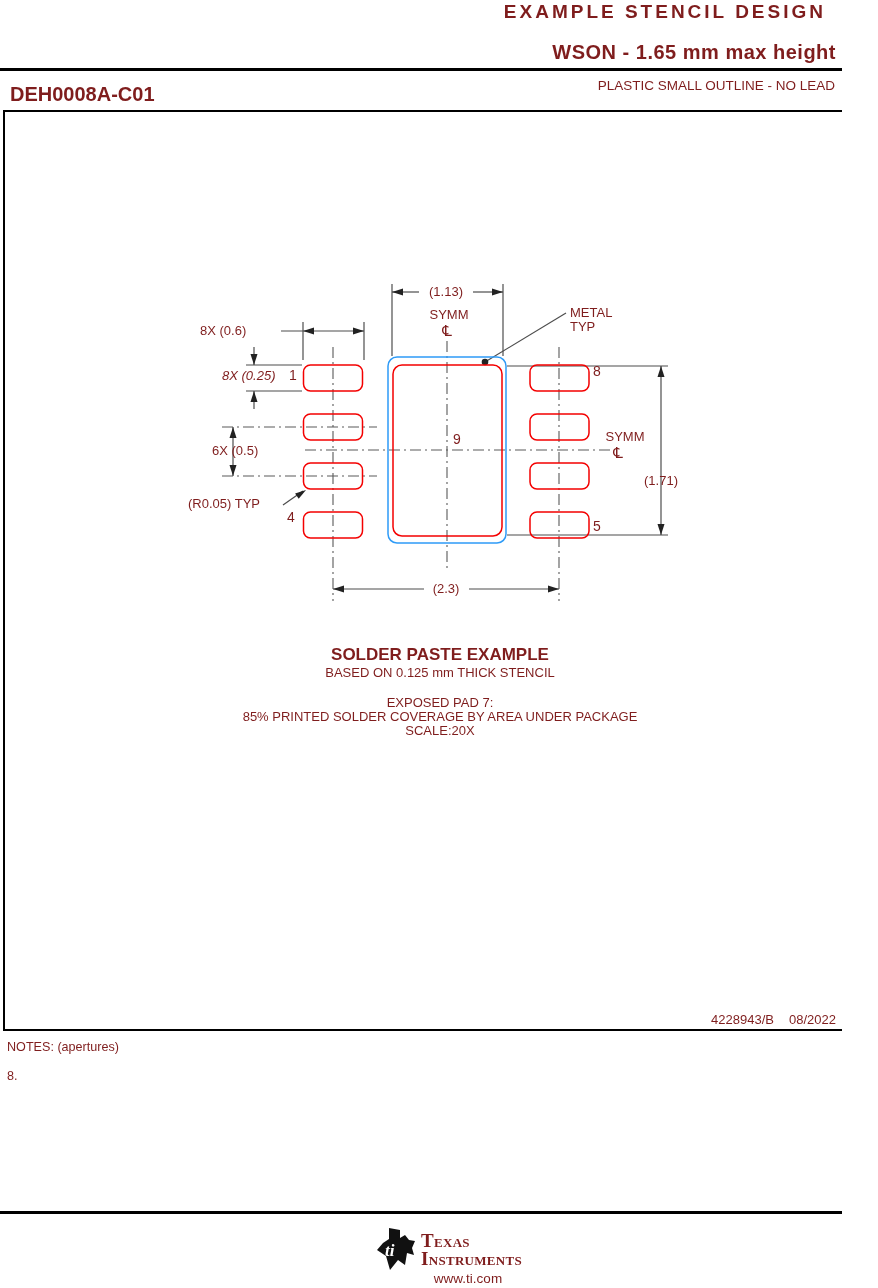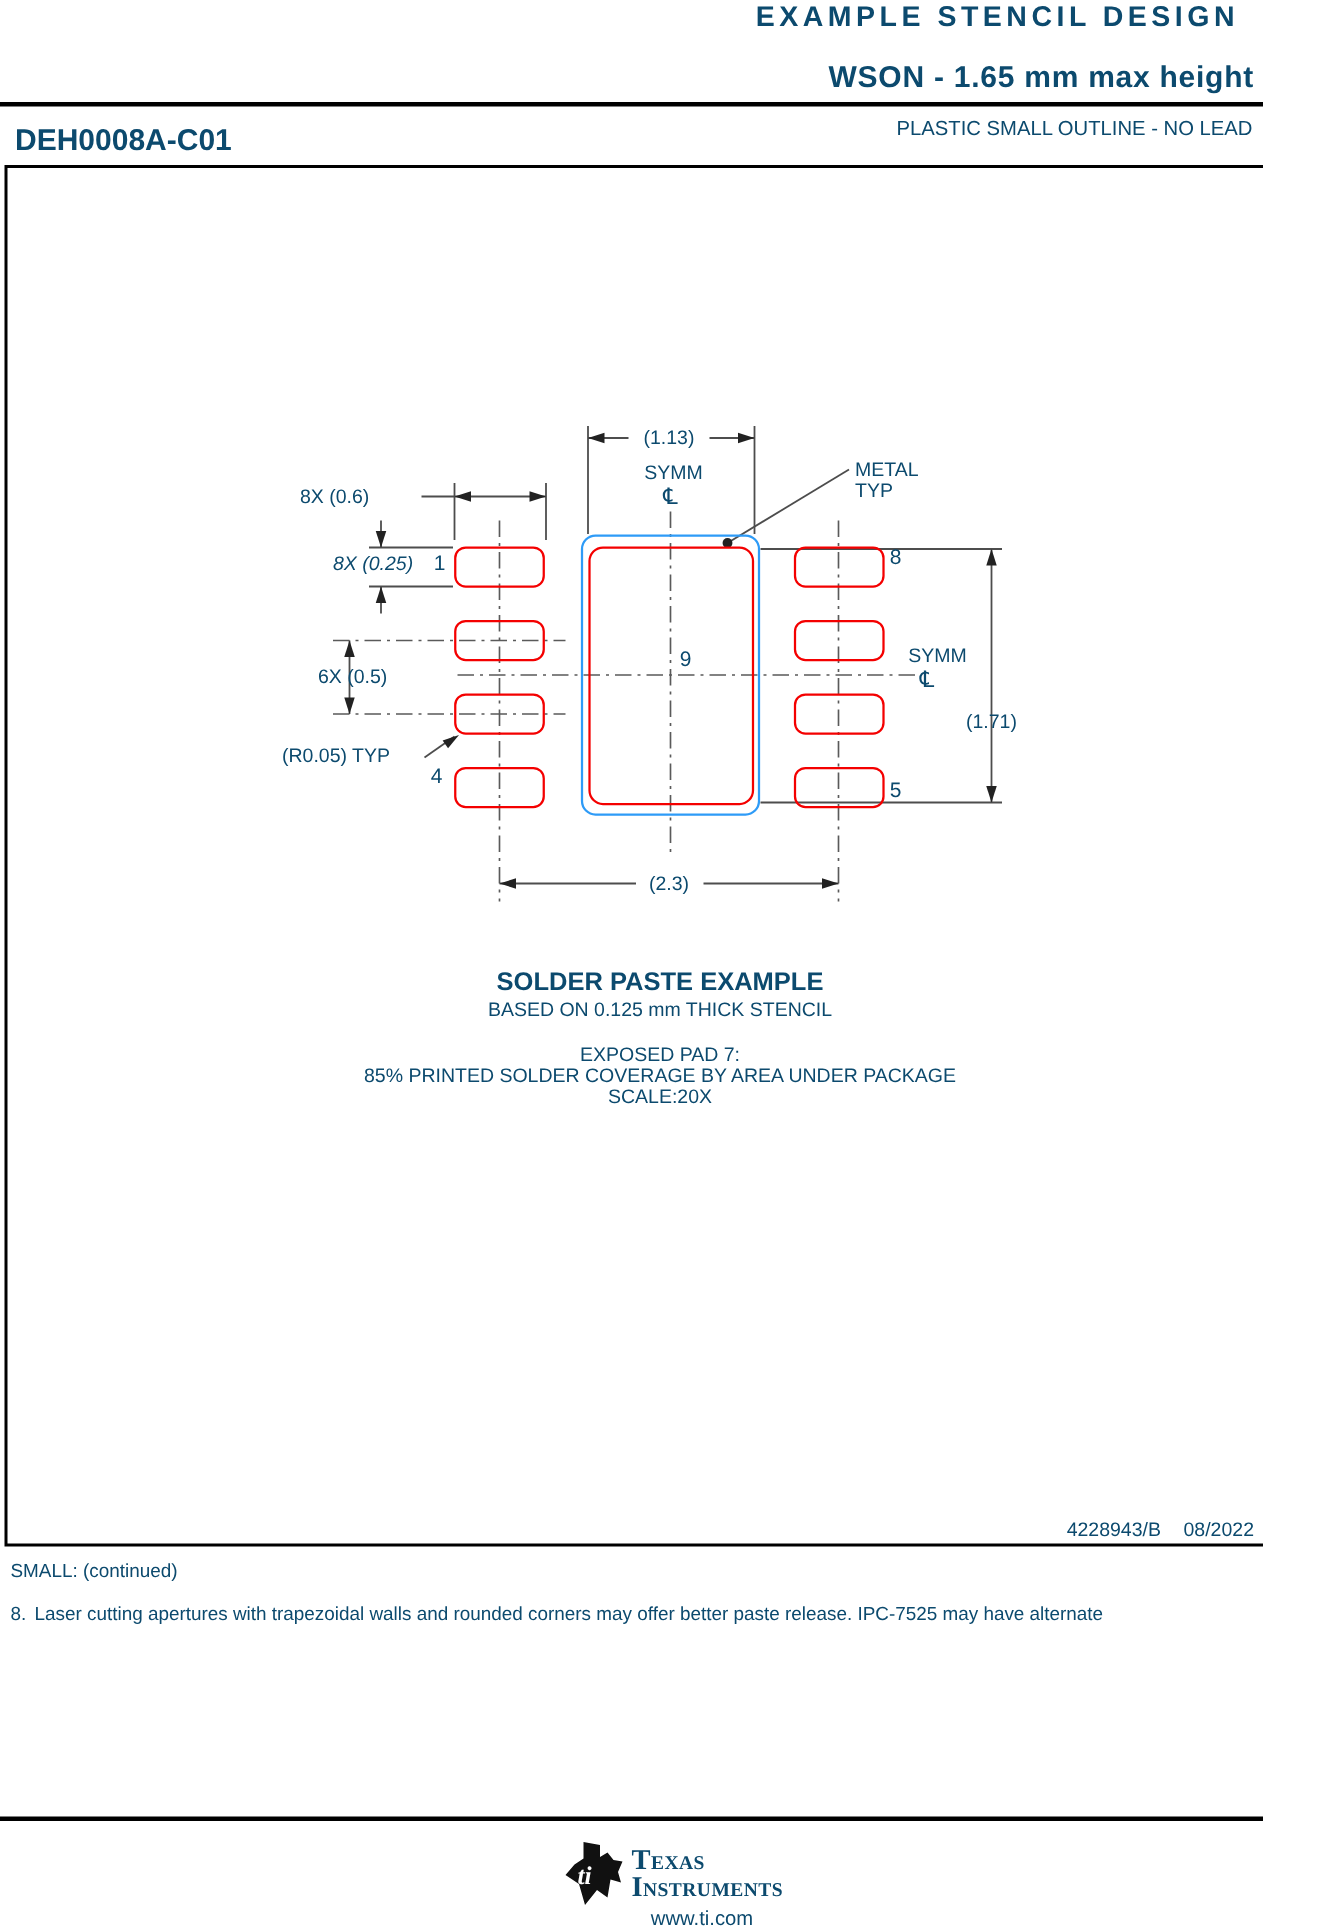--- a/index.html
+++ b/index.html
@@ -1,17 +1,17 @@
 <!DOCTYPE html>
 <html><head>
 <meta charset="utf-8">
 <style>
   html,body{margin:0;padding:0;background:#fff;}
   .page{position:relative;width:842px;height:1288px;background:#fff;overflow:hidden;
-        font-family:"Liberation Sans","DejaVu Sans",sans-serif;color:#0c4a6e;}
+        font-family:"Liberation Sans","DejaVu Sans",sans-serif;color:#7f1d1d;}
   .abs{position:absolute;white-space:nowrap;}
   .b{font-weight:bold;}
   .ctr{transform:translateX(-50%);}
   .hr{position:absolute;left:0;width:878px;height:3px;background:#000;}
   .frame{position:absolute;left:3px;top:110px;width:868px;height:917px;border:2px solid #000;background:#fff;}
   svg.draw{position:absolute;left:0;top:0;pointer-events:none;}
   .lbl{font-size:13px;line-height:14px;}
   .pin{font-size:14px;line-height:15px;}
   .cl{font-family:"DejaVu Sans",sans-serif;font-size:15px;line-height:16px;}
   .cap1{font-size:17px;font-weight:bold;}
@@ -138,25 +138,24 @@
   <div class="abs cap ctr" style="left:440px;top:665px;">BASED ON 0.125 mm THICK STENCIL</div>
   <div class="abs cap ctr" style="left:440px;top:695px;">EXPOSED PAD 7:</div>
   <div class="abs cap ctr" style="left:440px;top:709px;">85% PRINTED SOLDER COVERAGE BY AREA UNDER PACKAGE</div>
   <div class="abs cap ctr" style="left:440px;top:723px;">SCALE:20X</div>
 
   <div class="abs docnum" style="right:6px;top:1012px;">
     <span>4228943/B</span>
     <span>08/2022</span>
   </div>
 
-  <div class="abs noteshead" style="left:7px;top:1040px;">SMALL: (continued)</div>
+  <div class="abs noteshead" style="left:7px;top:1040px;">NOTES: (apertures)</div>
   <div class="abs note" style="left:7px;top:1068px;">
     <span class="nmark">8.</span>
     <div class="nlines">
-      <div>Laser cutting apertures with trapezoidal walls and rounded corners may offer better paste release. IPC-7525 may have alternate</div>
     </div>
   </div>
 
   <div class="hr" style="top:1211px;"></div>
   <svg class="draw" style="left:376px;top:1227px;" width="40" height="44" viewBox="0 0 40 44">
     <path d="M13,1 L24,3 L24,11 L29,8 L33,13 L39,14 L36,21 L38,28 L31,26 L29,38 L22,33 L14,43 L10,29 L1,23 L7,16 L13,12 Z" fill="#111"></path>
     <text x="9" y="29" fill="#fff" font-style="italic" font-weight="bold" font-size="17" font-family="Liberation Serif, DejaVu Serif, serif">ti</text>
   </svg>
   <div class="abs brand" style="left:421px;top:1232px;">Texas</div>
   <div class="abs brand" style="left:421px;top:1250px;">Instruments</div>

